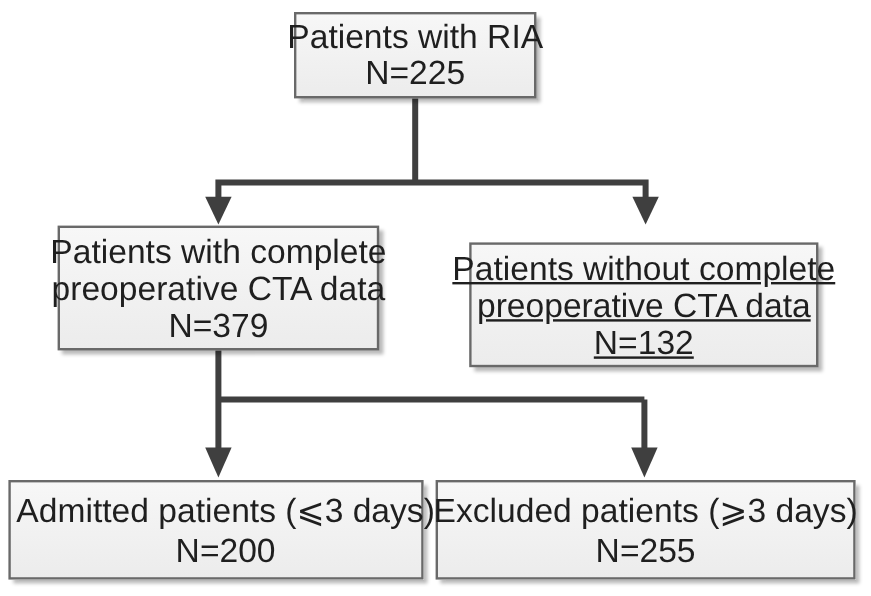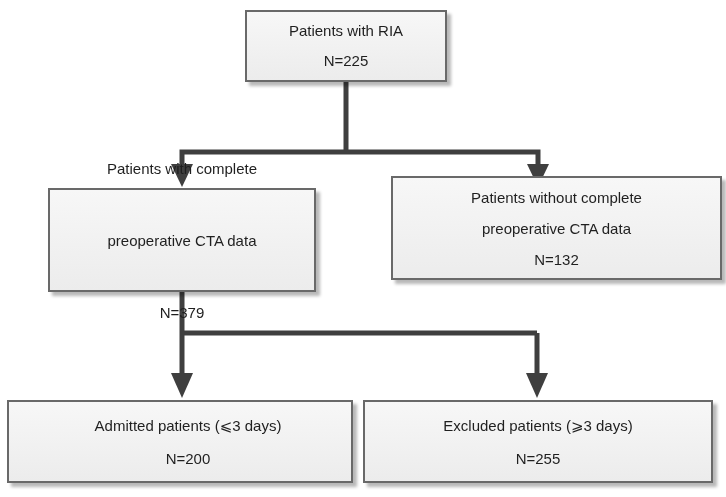--- a/index.html
+++ b/index.html
@@ -25,27 +25,27 @@
     position: absolute;
     box-sizing: border-box;
     border: 2px solid #696969;
     background: linear-gradient(180deg, #f7f7f7 0%, #ececec 100%);
     box-shadow: 4px 4px 3px rgba(0,0,0,0.28);
     display: flex;
     flex-direction: column;
     justify-content: center;
     align-items: center;
     text-align: center;
-    font-size: 15px;
+    font-size: 28px;
     line-height: 30px;
   }
   .node .line { white-space: nowrap; }
   #node-top          { left: 245px; top: 10px;  width: 202px; height: 72px; }
-  #node-mid-left     { left: 48px;  top: 188px; width: 268px; height: 104px; line-height: 31px; gap: 41px; }
-  #node-mid-right    { left: 391px; top: 176px; width: 331px; height: 104px; line-height: 31px; }
+  #node-mid-left     { left: 48px;  top: 188px; width: 268px; height: 104px; line-height: 31px; }
+  #node-mid-right    { left: 391px; top: 202px; width: 291px; height: 104px; line-height: 31px; text-decoration: underline; }
   #node-bottom-left  { left: 7px;   top: 400px; width: 346px; height: 83px;  line-height: 33px; padding-left: 16px; }
   #node-bottom-right { left: 363px; top: 400px; width: 350px; height: 83px;  line-height: 33px; align-items: center; }
 </style>
 </head>
 <body>
 
 <div class="canvas">
 
   <svg class="connectors" viewBox="0 0 726 497" xmlns="http://www.w3.org/2000/svg" aria-hidden="true">
 

